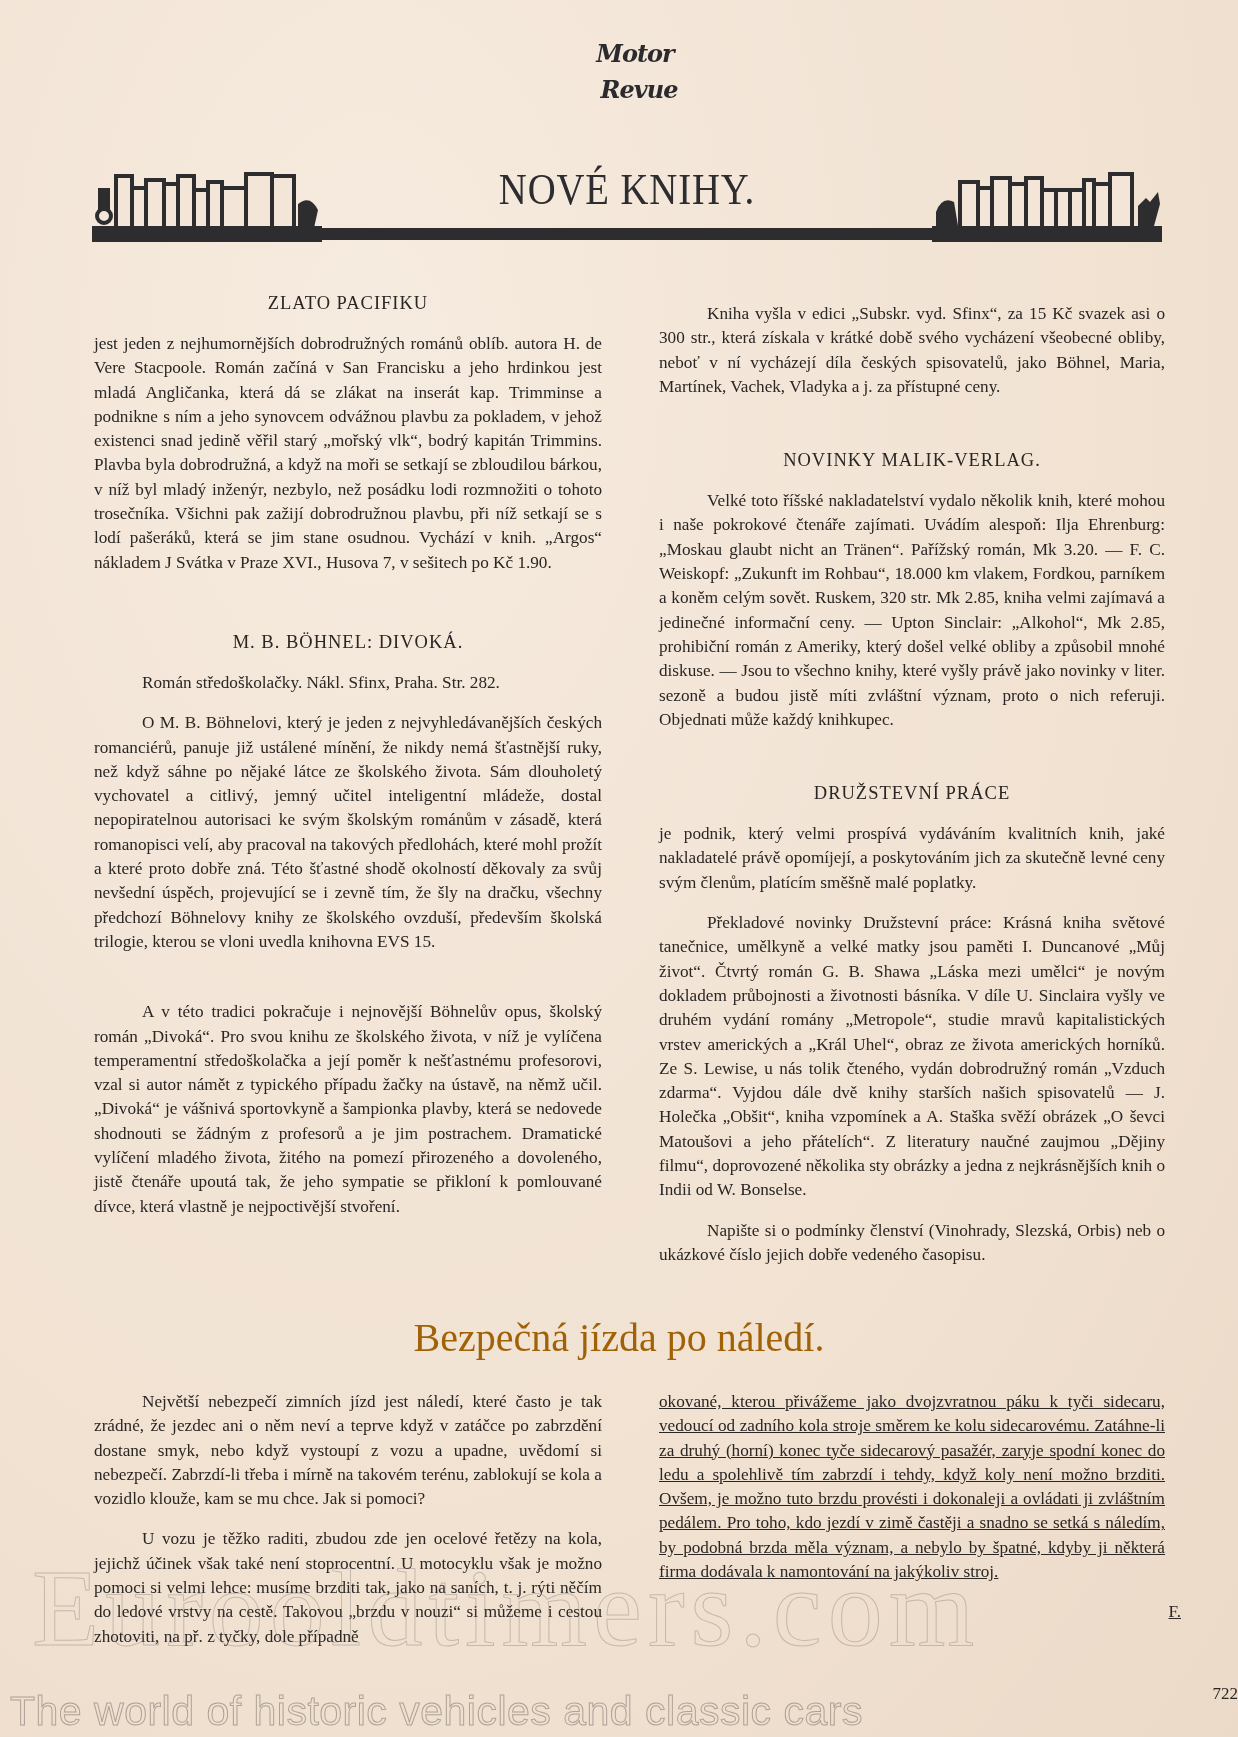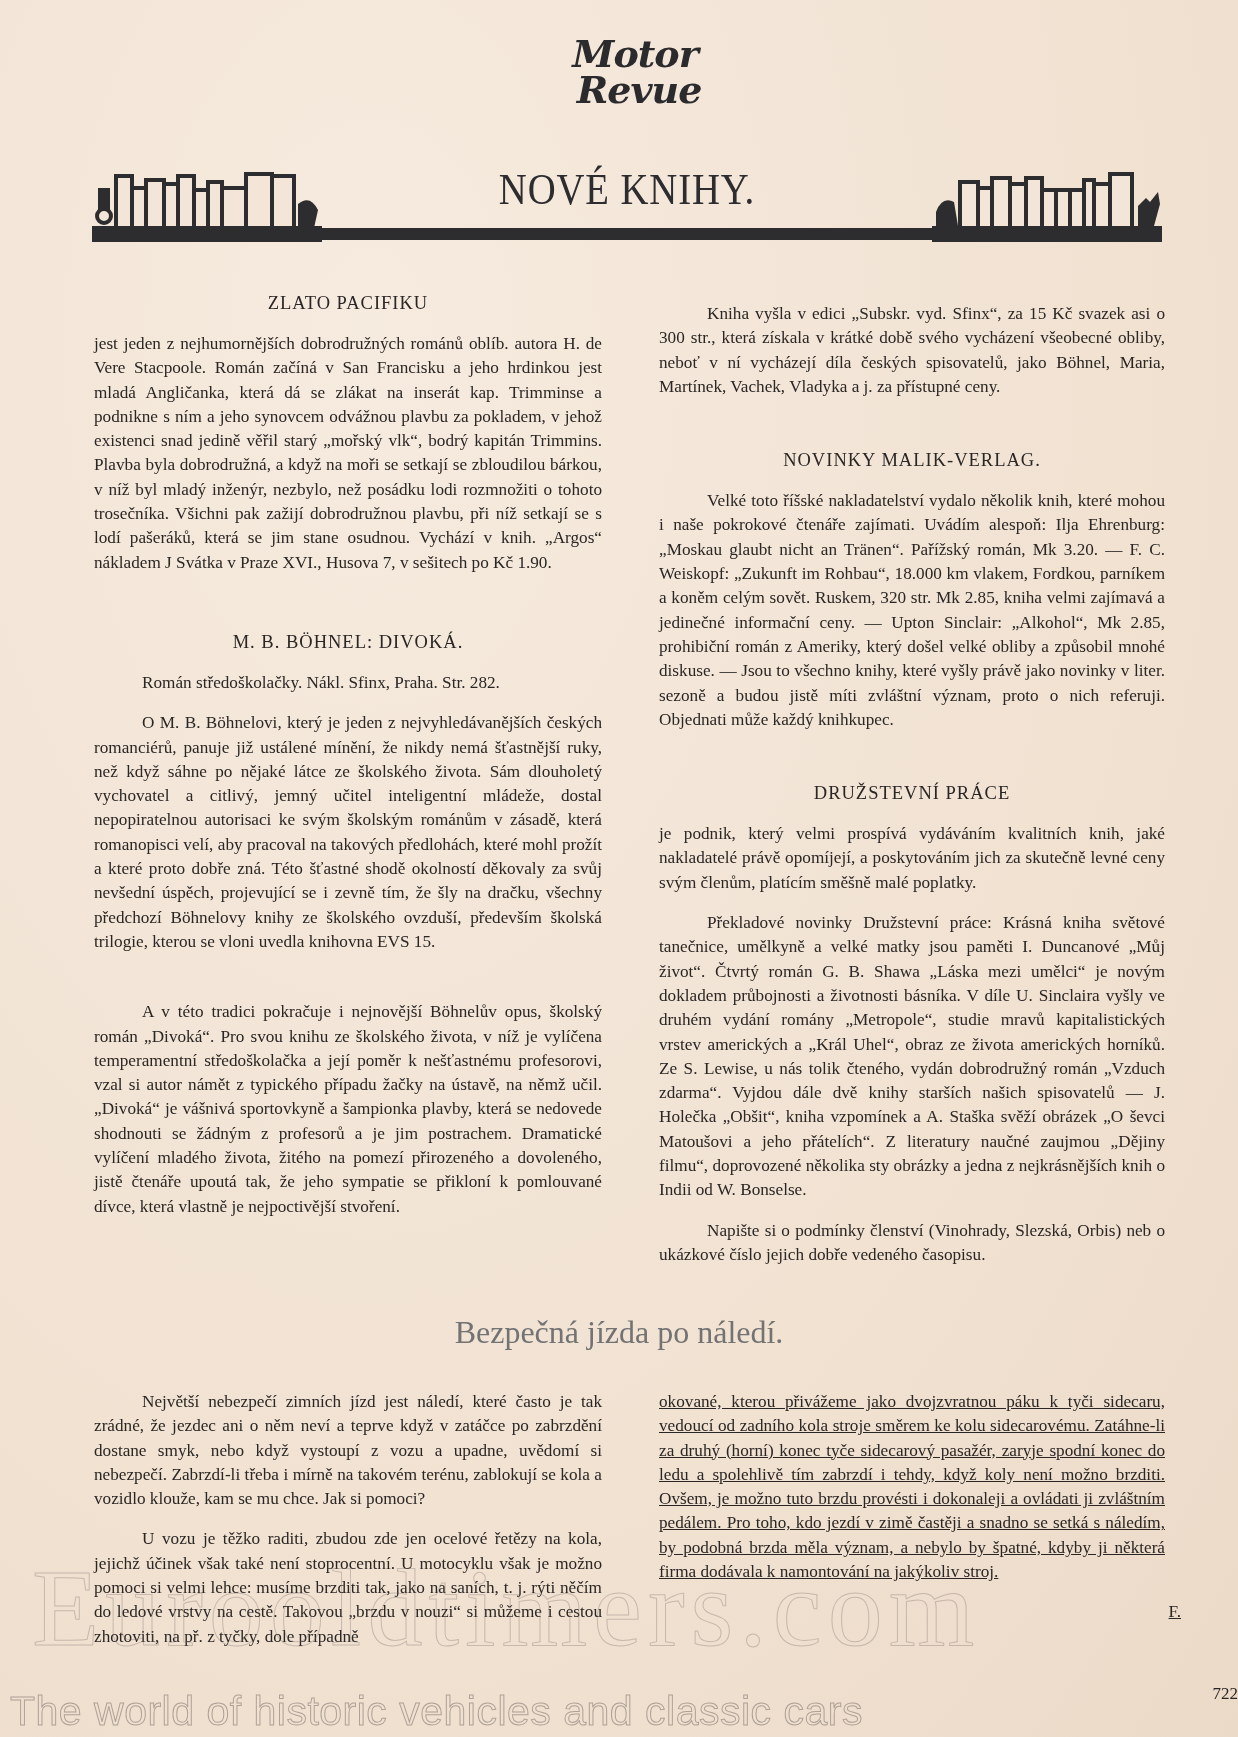--- a/index.html
+++ b/index.html
@@ -9,21 +9,21 @@
       background-image: radial-gradient(ellipse at 30% 20%, #f6ebdf 0%, #f1e2d2 60%, #ecdac8 100%);
       color: #2a2624;
       font-family: "DejaVu Serif", "Liberation Serif", serif;
       position: relative;
     }
     .page { position: absolute; left: 0; top: 0; width: 1238px; height: 1737px; }
 
     .logo {
       position: absolute; left: 560px; top: 36px; width: 150px;
       text-align: center; font-family: "DejaVu Serif", serif; font-style: italic; font-weight: bold;
-      color: #2b2b2e; line-height: 36px; font-size: 38px; letter-spacing: -1px;
+      color: #2b2b2e; line-height: 36px; font-size: 24px; letter-spacing: -1px;
     }
     .logo span { display: block; }
     .logo .l2 { margin-left: 8px; }
 
     .banner { position: absolute; left: 92px; top: 160px; width: 1070px; height: 82px; }
     .banner .rule { position: absolute; left: 230px; right: 230px; top: 68px; height: 12px; background: #2d2c2f; }
     .shelf { position: absolute; top: 10px; width: 230px; height: 72px; }
     .shelf.left { left: 0; }
     .shelf.right { right: 0; }
     .banner-title {
@@ -40,21 +40,21 @@
       font-size: 18.5px; letter-spacing: 1px; line-height: 26px;
     }
     .col1 { left: 78px; top: 286px; width: 540px; }
     .col2 { left: 643px; top: 286px; width: 538px; }
 
     .gap1 { height: 34px; }
     .gap2 { height: 28px; }
 
     .headline {
       position: absolute; left: 0; right: 0; top: 1314px; text-align: center;
-      font-family: "Liberation Serif", serif; font-size: 32px; color: #737373;
+      font-family: "Liberation Serif", serif; font-size: 40px; color: #a16207;
     }
     .col3 { left: 78px; top: 1374px; width: 540px; }
     .col4 { left: 643px; top: 1374px; width: 538px; text-decoration: underline; }
     .sig { display: flex; justify-content: space-between; }
 
     .page-number {
       position: absolute; left: 0; right: 0; top: 1684px; text-align: right;
       font-family: "Liberation Serif", serif; font-size: 17px;
     }
     .watermark {

